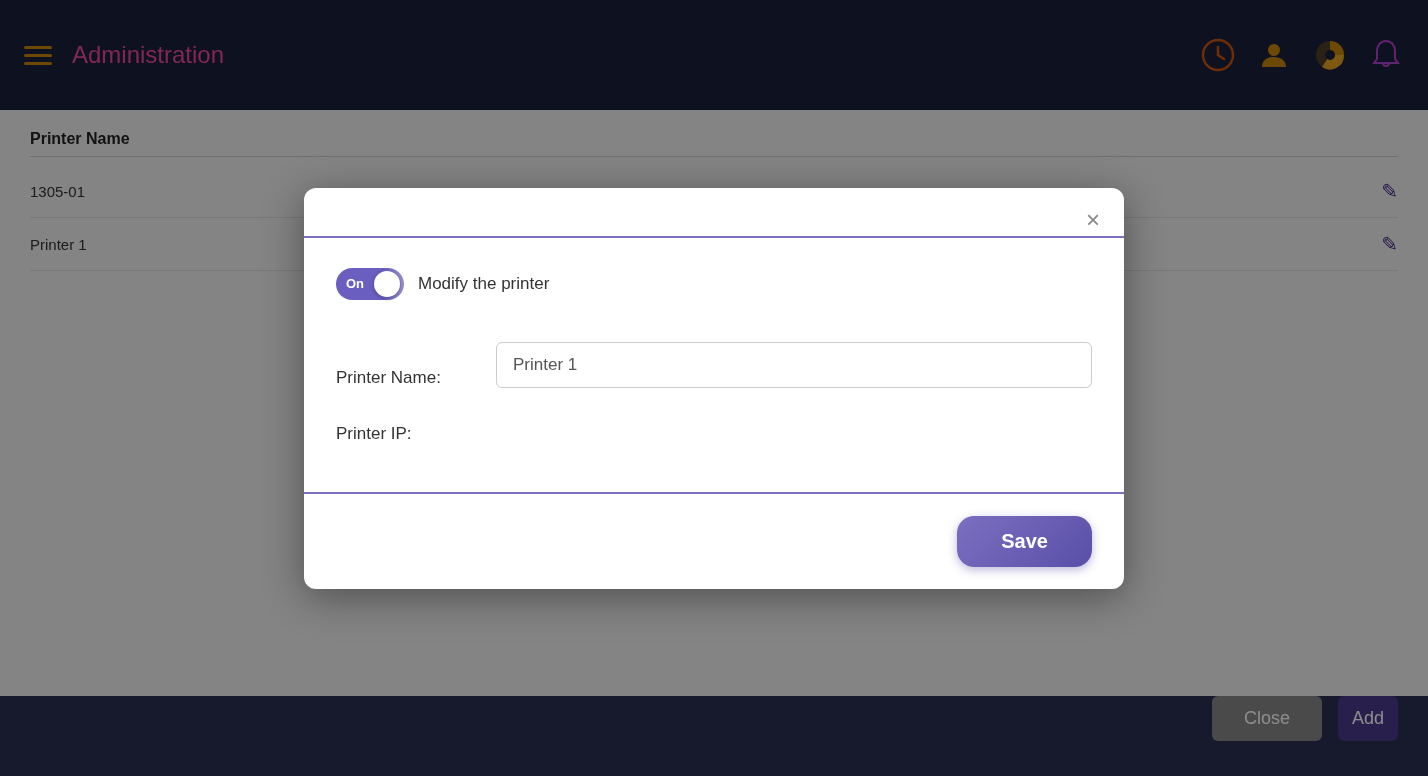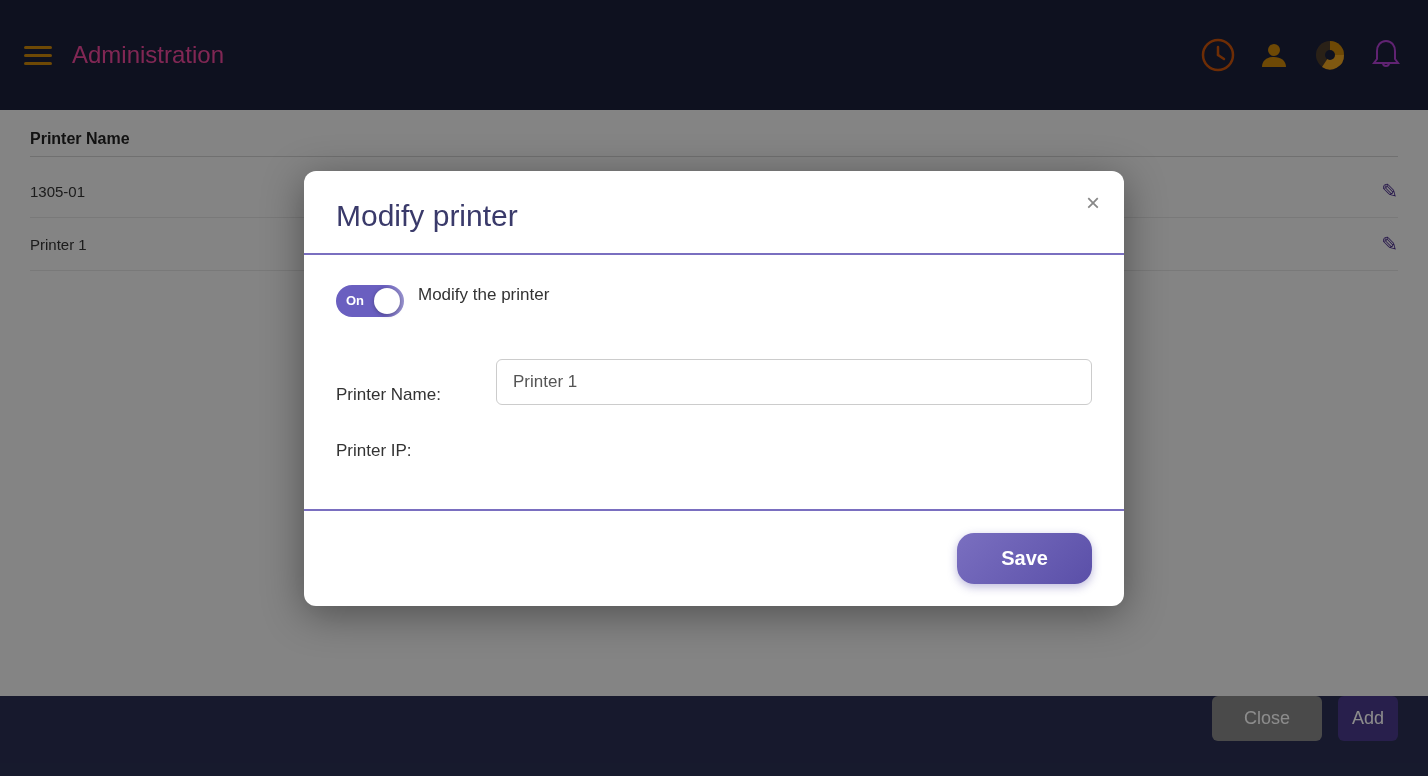--- a/index.html
+++ b/index.html
@@ -176,20 +176,21 @@
     }
 
     .modal-body {
       padding: 30px 32px 20px 32px;
       border-bottom: 2px solid #7a6fc0;
     }
 
     
     .toggle-row {
       display: flex;
+      align-items: center;
       margin-bottom: 42px;
       gap: 14px;
     }
 
     .toggle-switch {
       display: flex;
       align-items: center;
       background: linear-gradient(to right, #6a5fc0 70%, #9a94d0 100%);
       border-radius: 20px;
       width: 68px;
@@ -346,21 +347,20 @@
 
 <div class="bottom-bar">
   <button class="btn-close">Close</button>
   <button class="btn-add">Add</button>
 </div>
 
 <div class="overlay">
   <div class="modal">
 
     <div class="modal-header">
-      <h2 class="modal-title">Modify printer</h2>
       <button class="modal-close">×</button>
     </div>
 
     <div class="modal-body">
 
       <div class="toggle-row">
         <div class="toggle-switch">
           <span class="toggle-on-label">On</span>
           <div class="toggle-knob"></div>
         </div>

